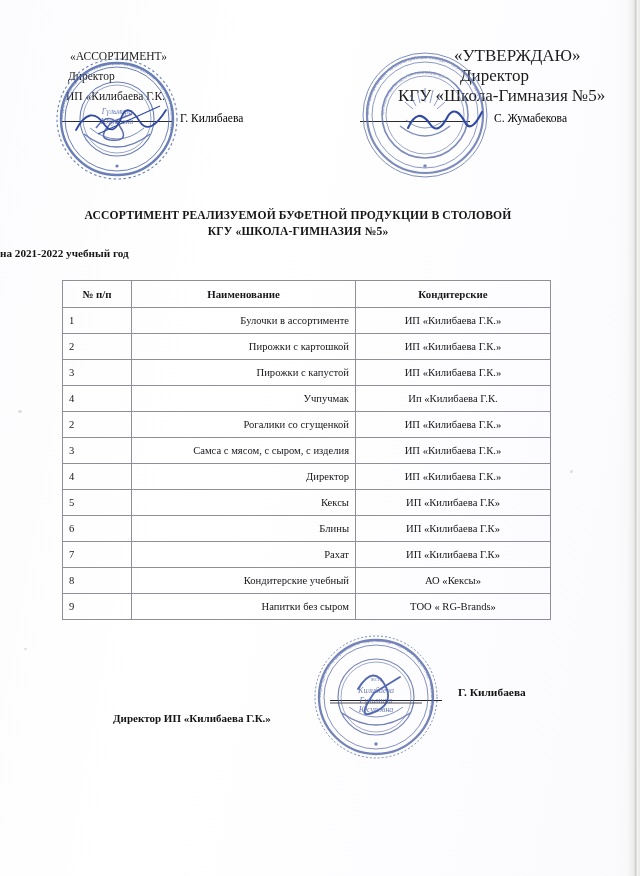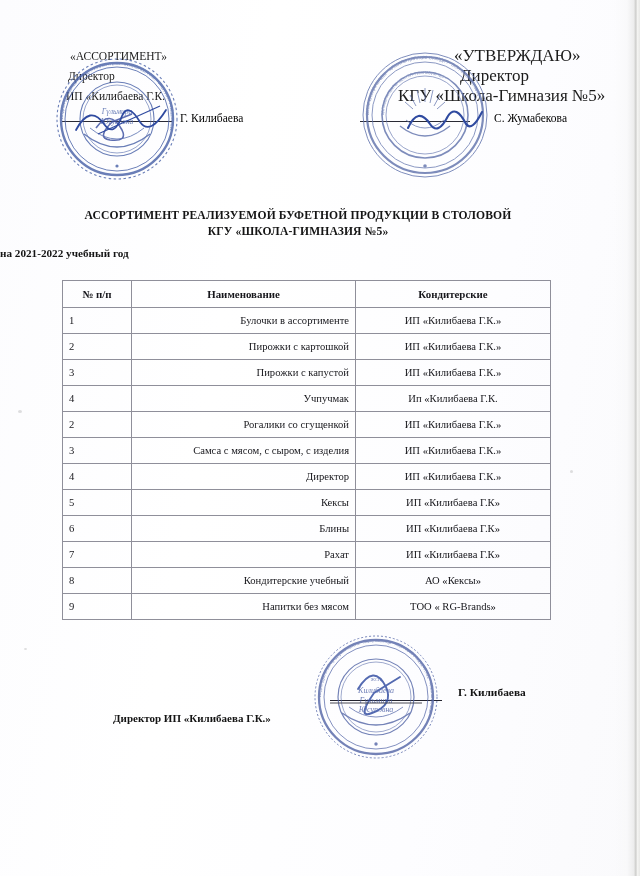--- a/index.html
+++ b/index.html
@@ -338,21 +338,21 @@
         <td class="cell-name">Рахат</td>
         <td class="cell-maker">ИП «Килибаева Г.К»</td>
       </tr>
       <tr>
         <td class="cell-num">8</td>
         <td class="cell-name">Кондитерские учебный</td>
         <td class="cell-maker">АО «Кексы»</td>
       </tr>
       <tr>
         <td class="cell-num">9</td>
-        <td class="cell-name">Напитки без мясом</td>
+        <td class="cell-name">Напитки без сыром</td>
         <td class="cell-maker">ТОО « RG-Brands»</td>
       </tr>
     </tbody>
   </table>
 
   <div class="footer-row">
     <div class="footer-left">Директор  ИП «Килибаева Г.К.»</div>
     <div class="footer-right">Г.  Килибаева</div>
   </div>
   <div class="footer-sigline"></div>

